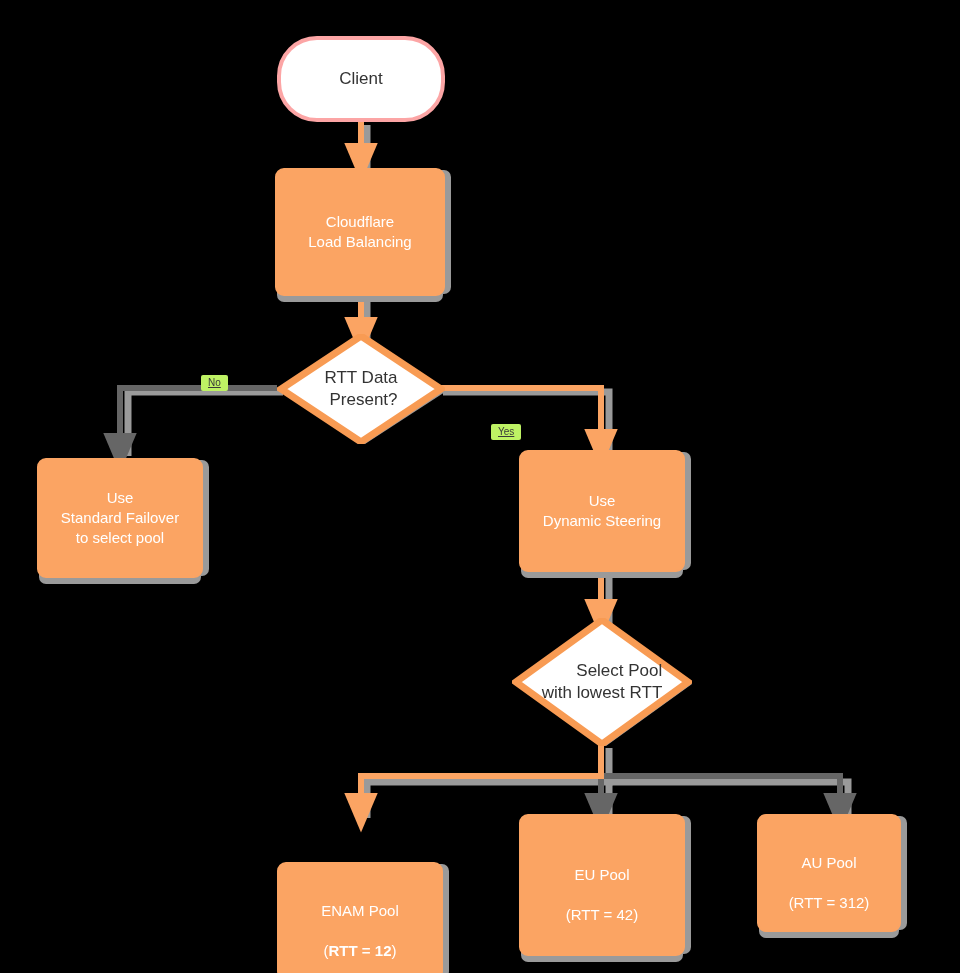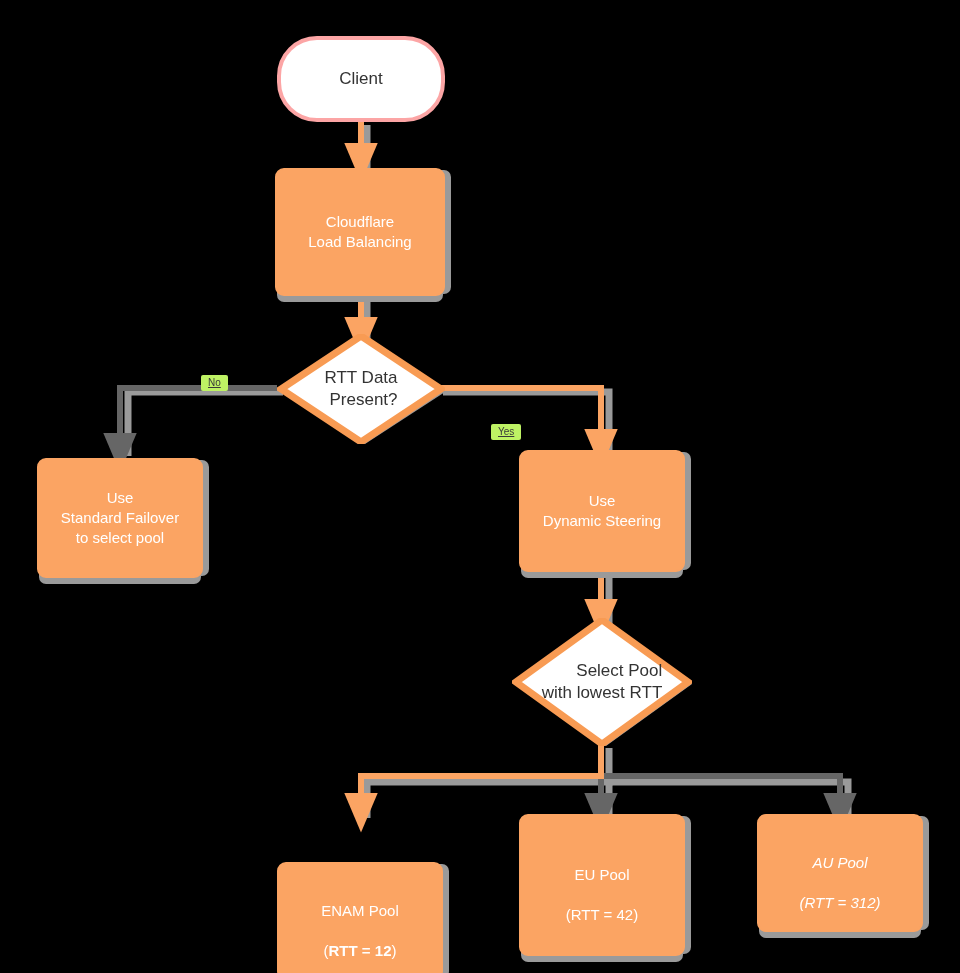--- a/index.html
+++ b/index.html
@@ -193,21 +193,21 @@
     </span>
   </div>
 
   <div class="node proc shadow-gray" style="left:519px; top:814px; width:166px; height:142px;">
     <span class="label">
       <span>EU Pool</span><br>
       <span>(RTT = 42)</span>
     </span>
   </div>
 
-  <div class="node proc shadow-gray" style="left:757px; top:814px; width:166px; height:118px;font-style:italic;">
+  <div class="node proc shadow-gray" style="left:757px; top:814px; width:144px; height:118px;">
     <span class="label">
       <span>AU Pool</span><br>
       <span>(RTT = 312)</span>
     </span>
   </div>
 
   <div class="edge-label" style="left:201px; top:375px;">No</div>
 
   <div class="edge-label" style="left:491px; top:388px;margin-top:36px;">Yes</div>
 

